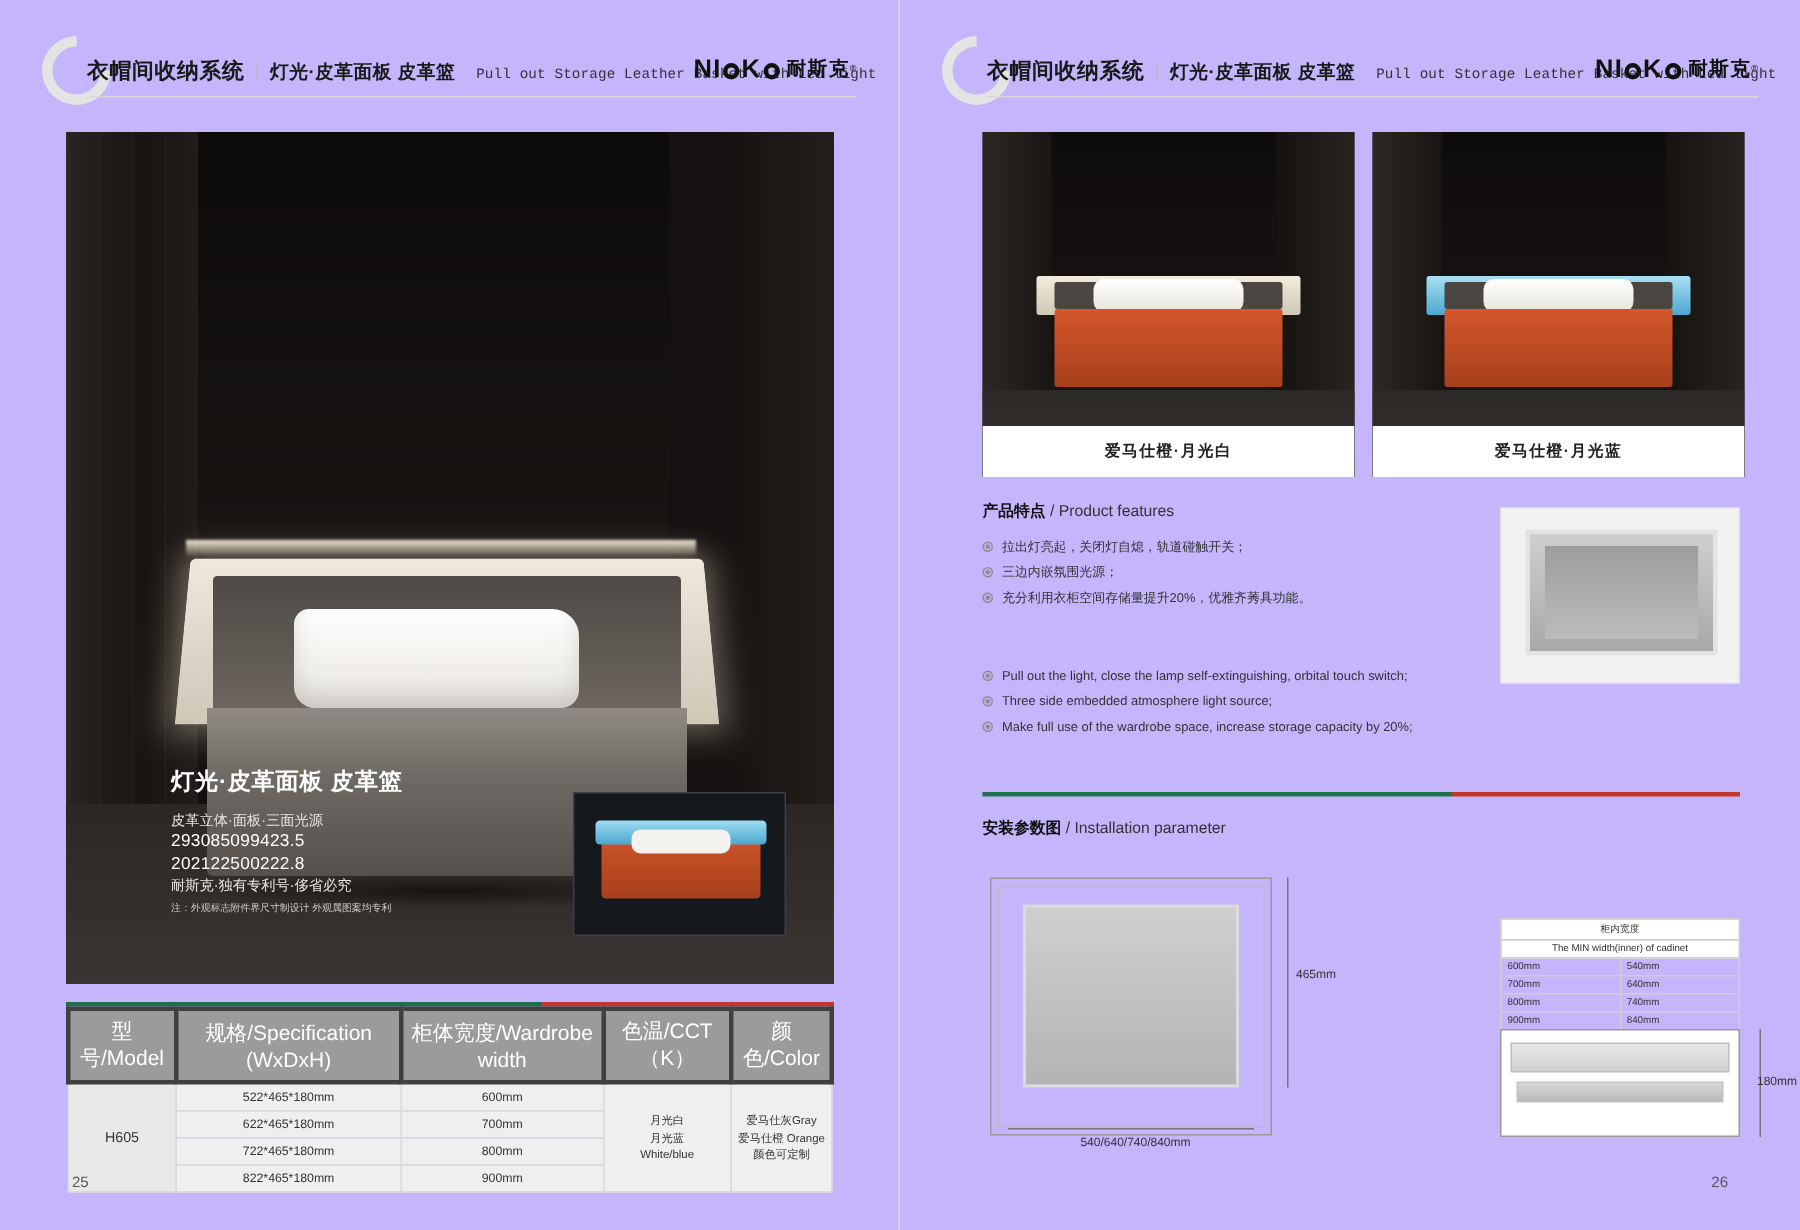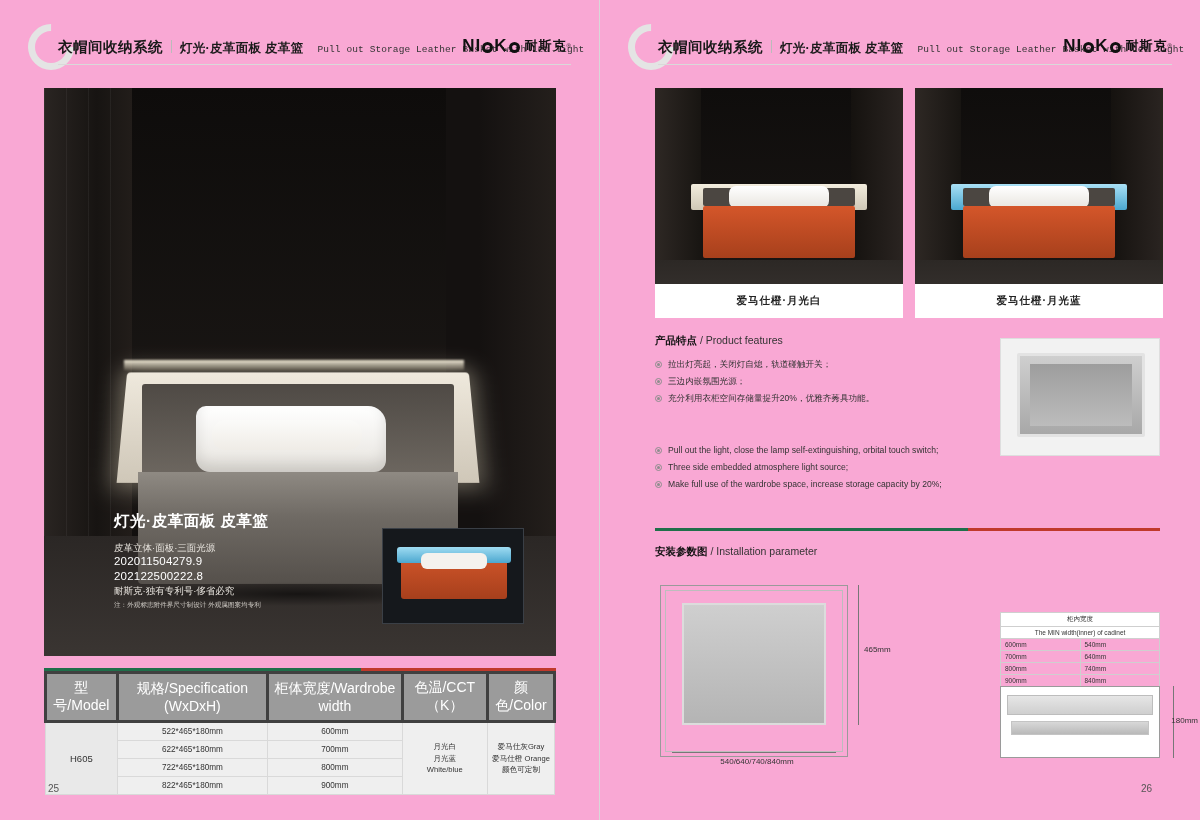--- a/index.html
+++ b/index.html
@@ -6,21 +6,21 @@
   html, body { margin:0; padding:0; }
   body {
     width:1200px; height:820px;
     background:#ffffff;
     font-family:"Liberation Sans", sans-serif;
     color:#222;
     overflow:hidden;
     position:relative;
   }
   .spread { display:flex; width:1200px; height:820px; }
-  .page { position:relative; width:600px; height:820px; background:#f9a8d4; }
+  .page { position:relative; width:600px; height:820px; background:#c4b5fd; }
   .page.left { border-right:1px solid #d8d8d8; }
 
   
   .hdr { position:absolute; top:22px; left:28px; right:28px; height:52px; }
   .hdr .cmark {
     position:absolute; left:0; top:2px;
     width:46px; height:46px; border-radius:50%;
     border:7px solid #e4e4e4;
     border-right-color:transparent;
     transform:rotate(-45deg);
@@ -231,21 +231,21 @@
         <div class="rim"></div>
         <div class="inner"></div>
         <div class="towel"></div>
         <div class="front"></div>
         <div class="shadow"></div>
       </div>
 
       <div class="caption">
         <h2>灯光·皮革面板 皮革篮</h2>
         <div class="line">皮革立体·面板·三面光源</div>
-        <div class="code">202011504279.9</div>
+        <div class="code">293085099423.5</div>
         <div class="code">202122500222.8</div>
         <div class="line">耐斯克·独有专利号·侈省必究</div>
         <div class="tiny">注：外观标志附件界尺寸制设计 外观属图案均专利</div>
       </div>
 
       <div class="thumb">
         <div class="tb-box"></div>
         <div class="tb-rim"></div>
         <div class="tb-tw"></div>
       </div>

